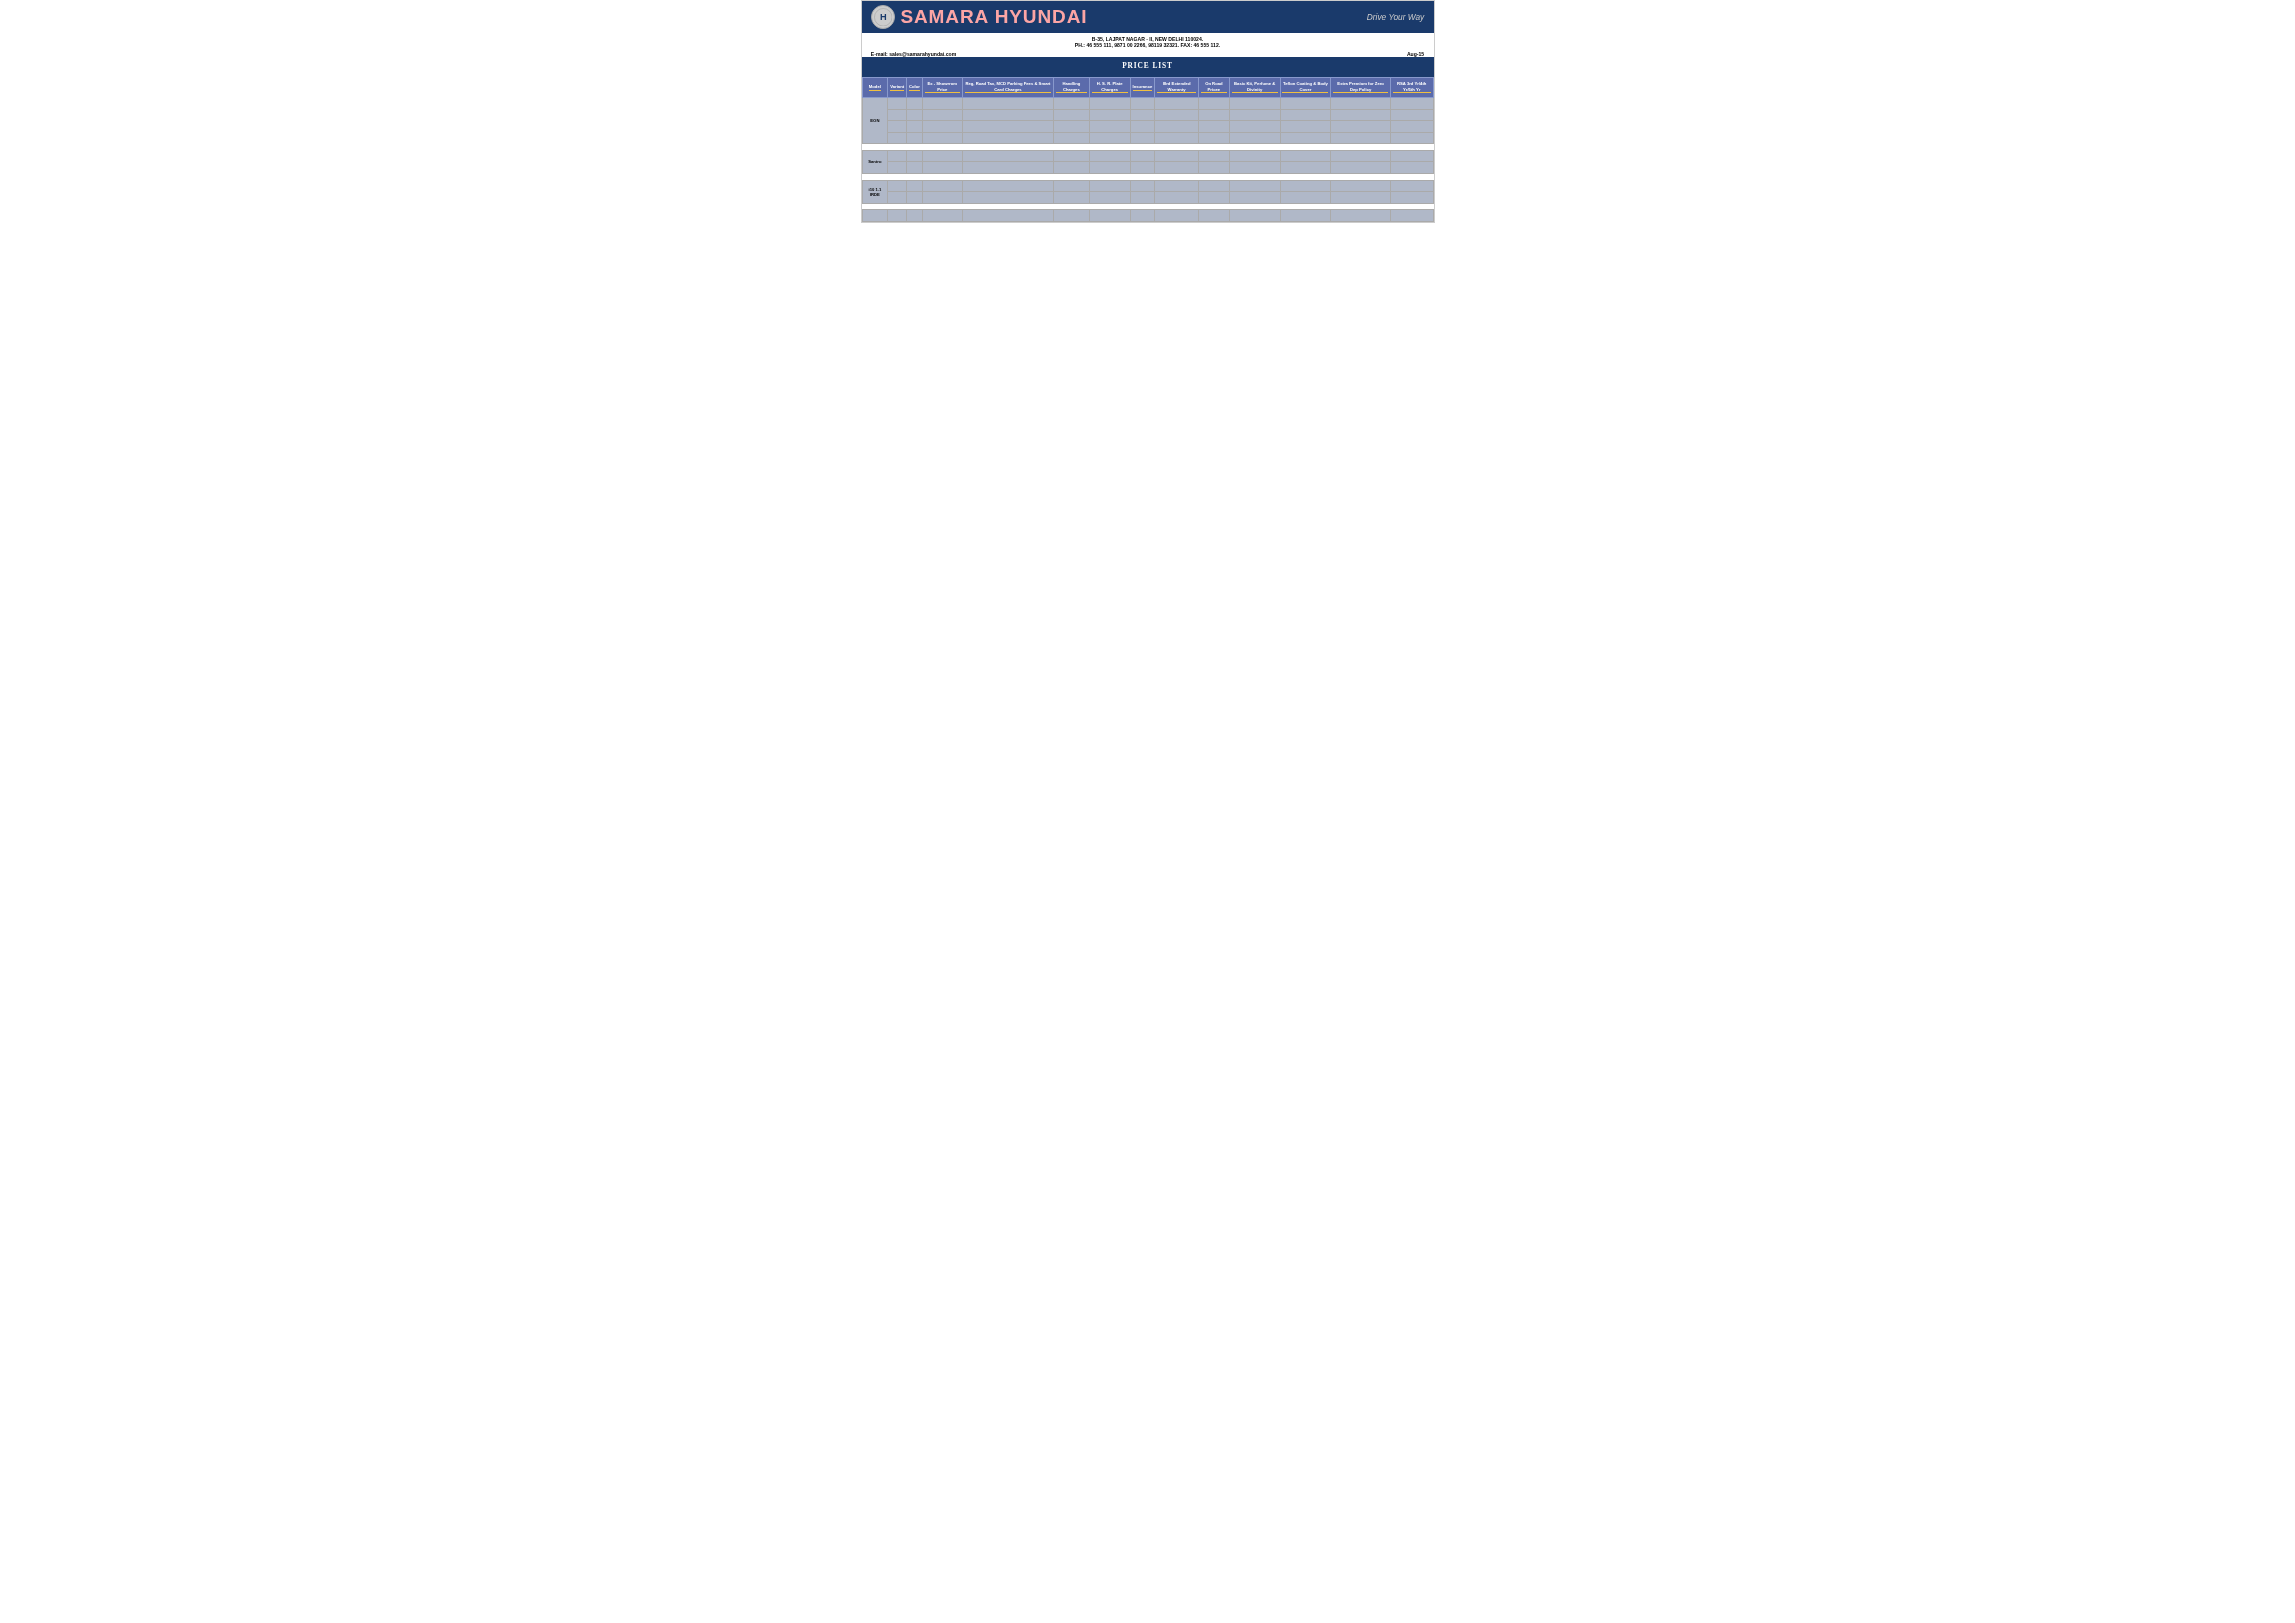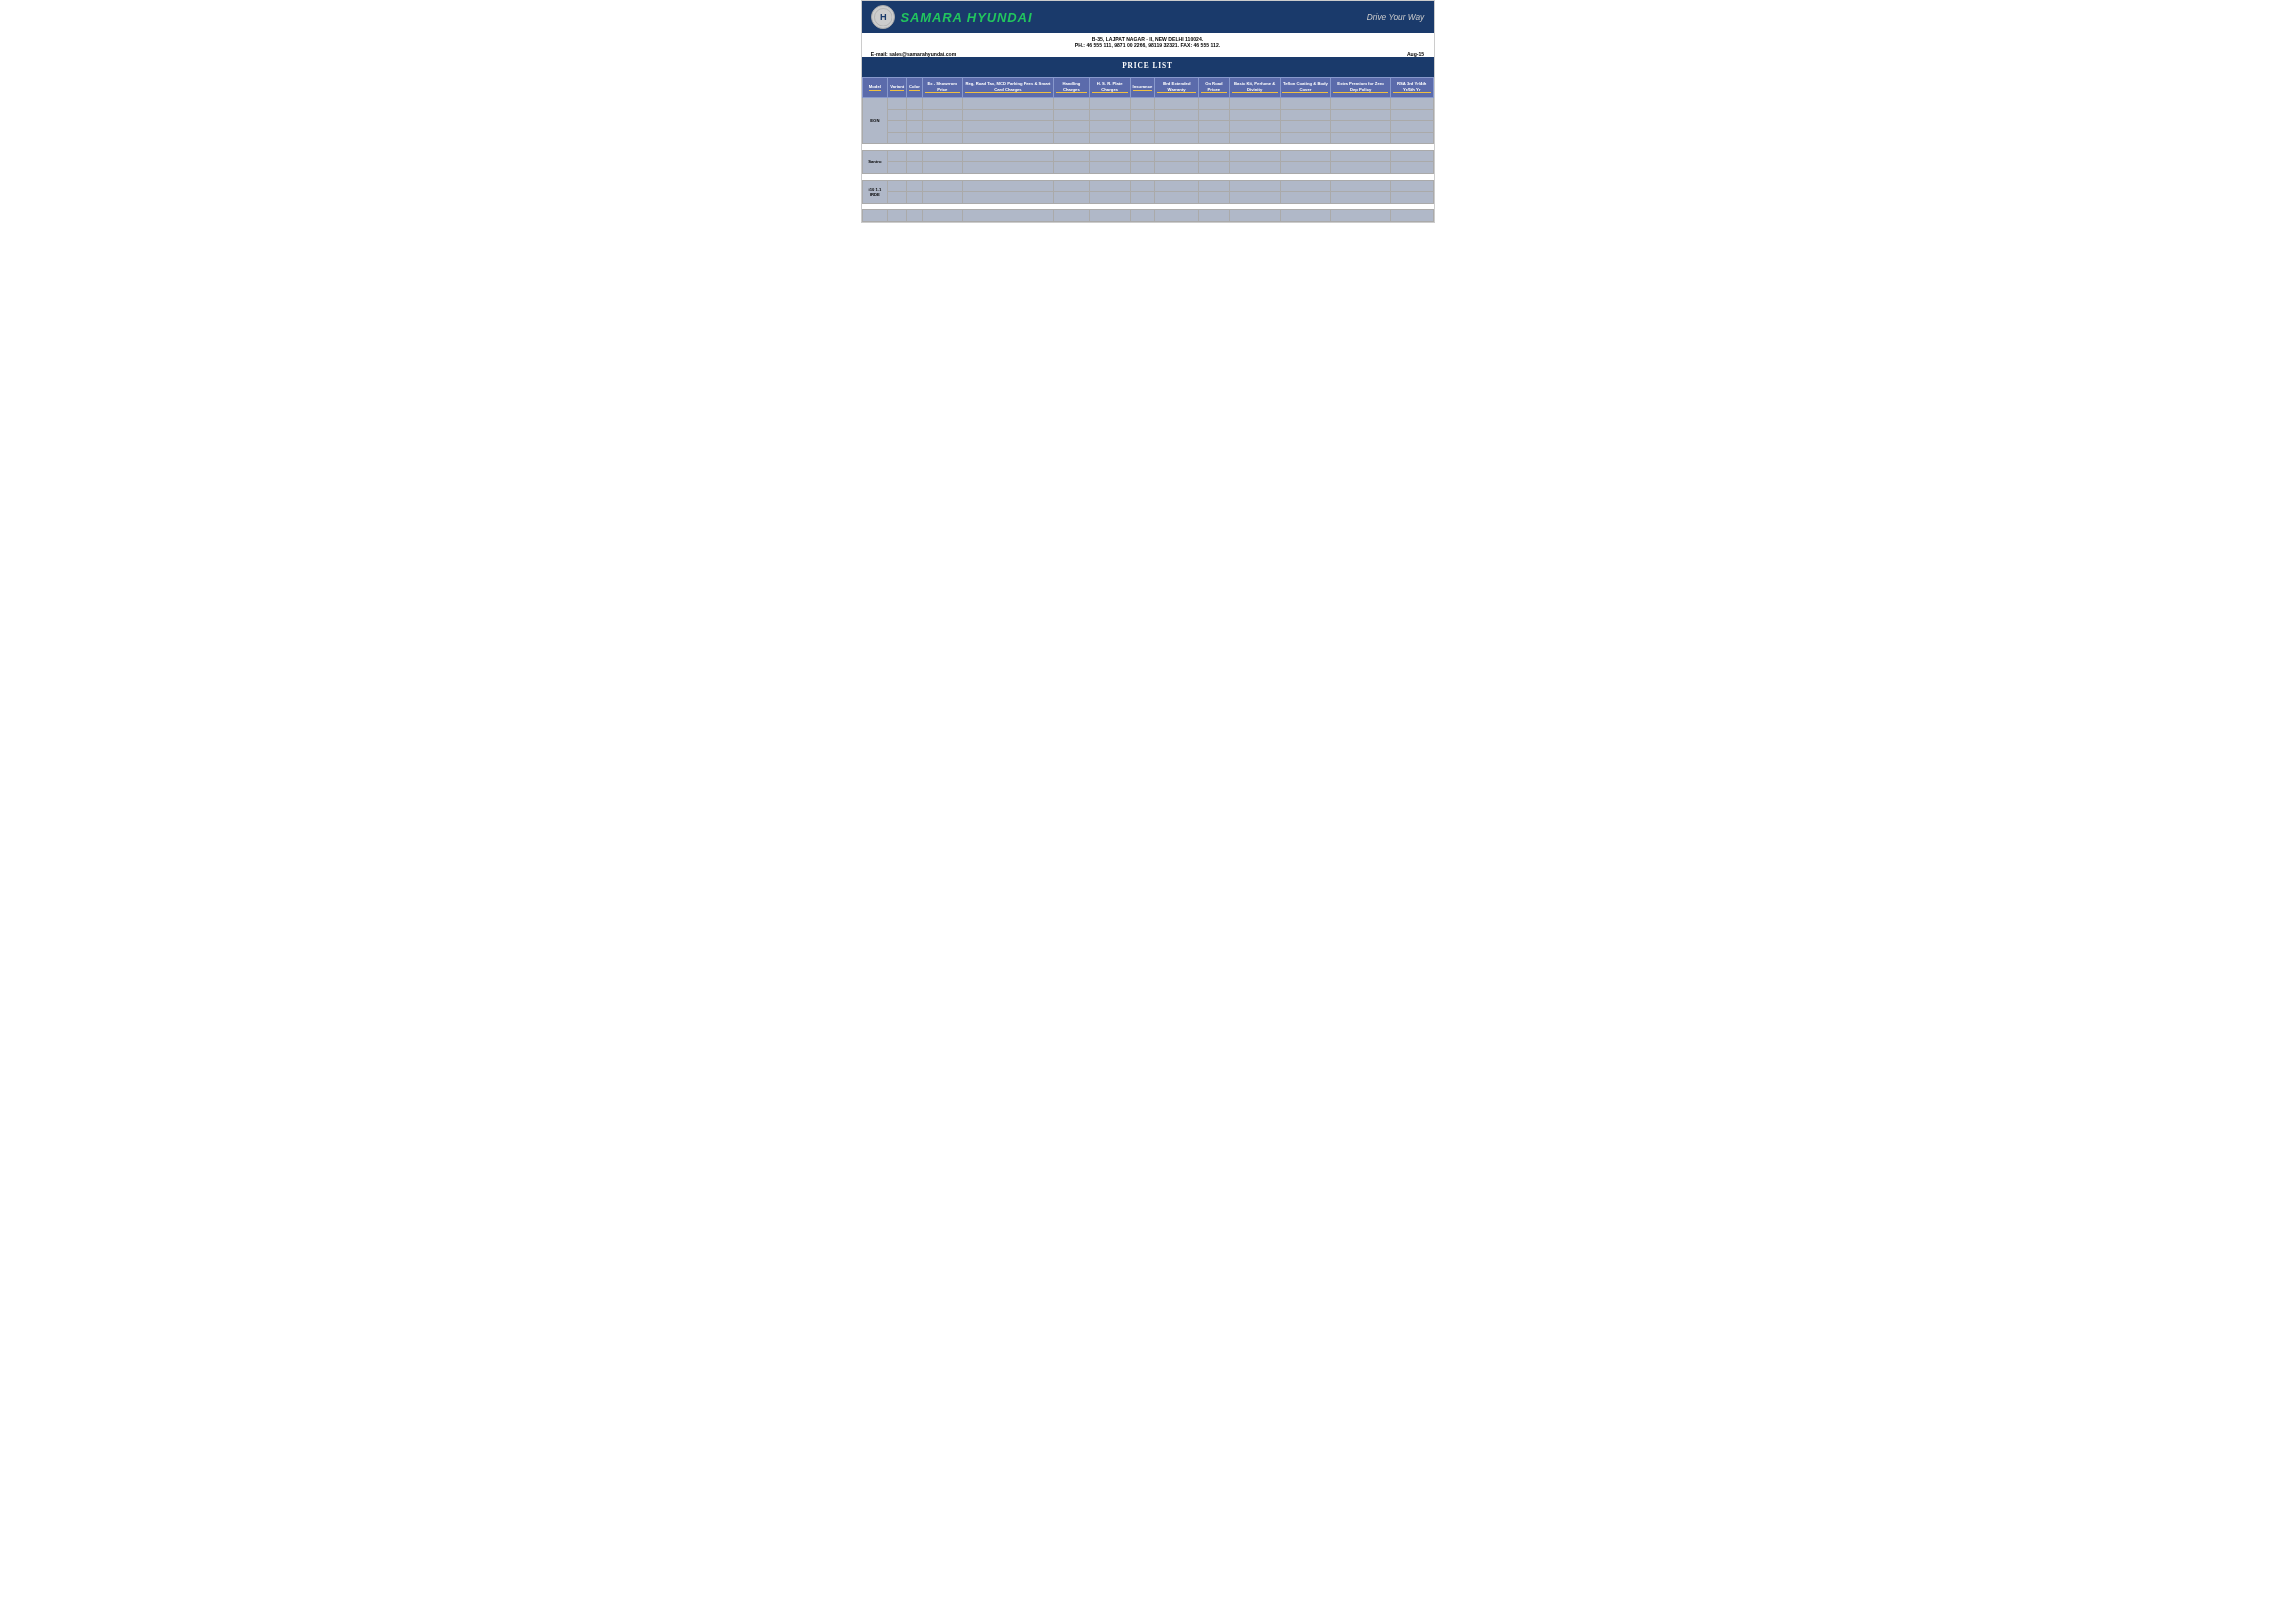--- a/index.html
+++ b/index.html
@@ -27,26 +27,25 @@
       height: 24px;
       border-radius: 50%;
       background: #ccc;
       border: 1.4px solid #aaa;
       display: flex;
       align-items: center;
       justify-content: center;
       overflow: hidden;
     }
     .brand-name {
-      color: #22c55e;
-      font-size: 13px;
+      color: #fca5a5;
+      font-size: 19px;
       font-weight: 900;
       letter-spacing: 0.9px;
       text-transform: uppercase;
-      font-style: italic;
     }
     .tagline {
       margin-left: auto;
       color: #ccc;
       font-style: italic;
       font-size: 8.3px;
       font-weight: 300;
     }
 
     

